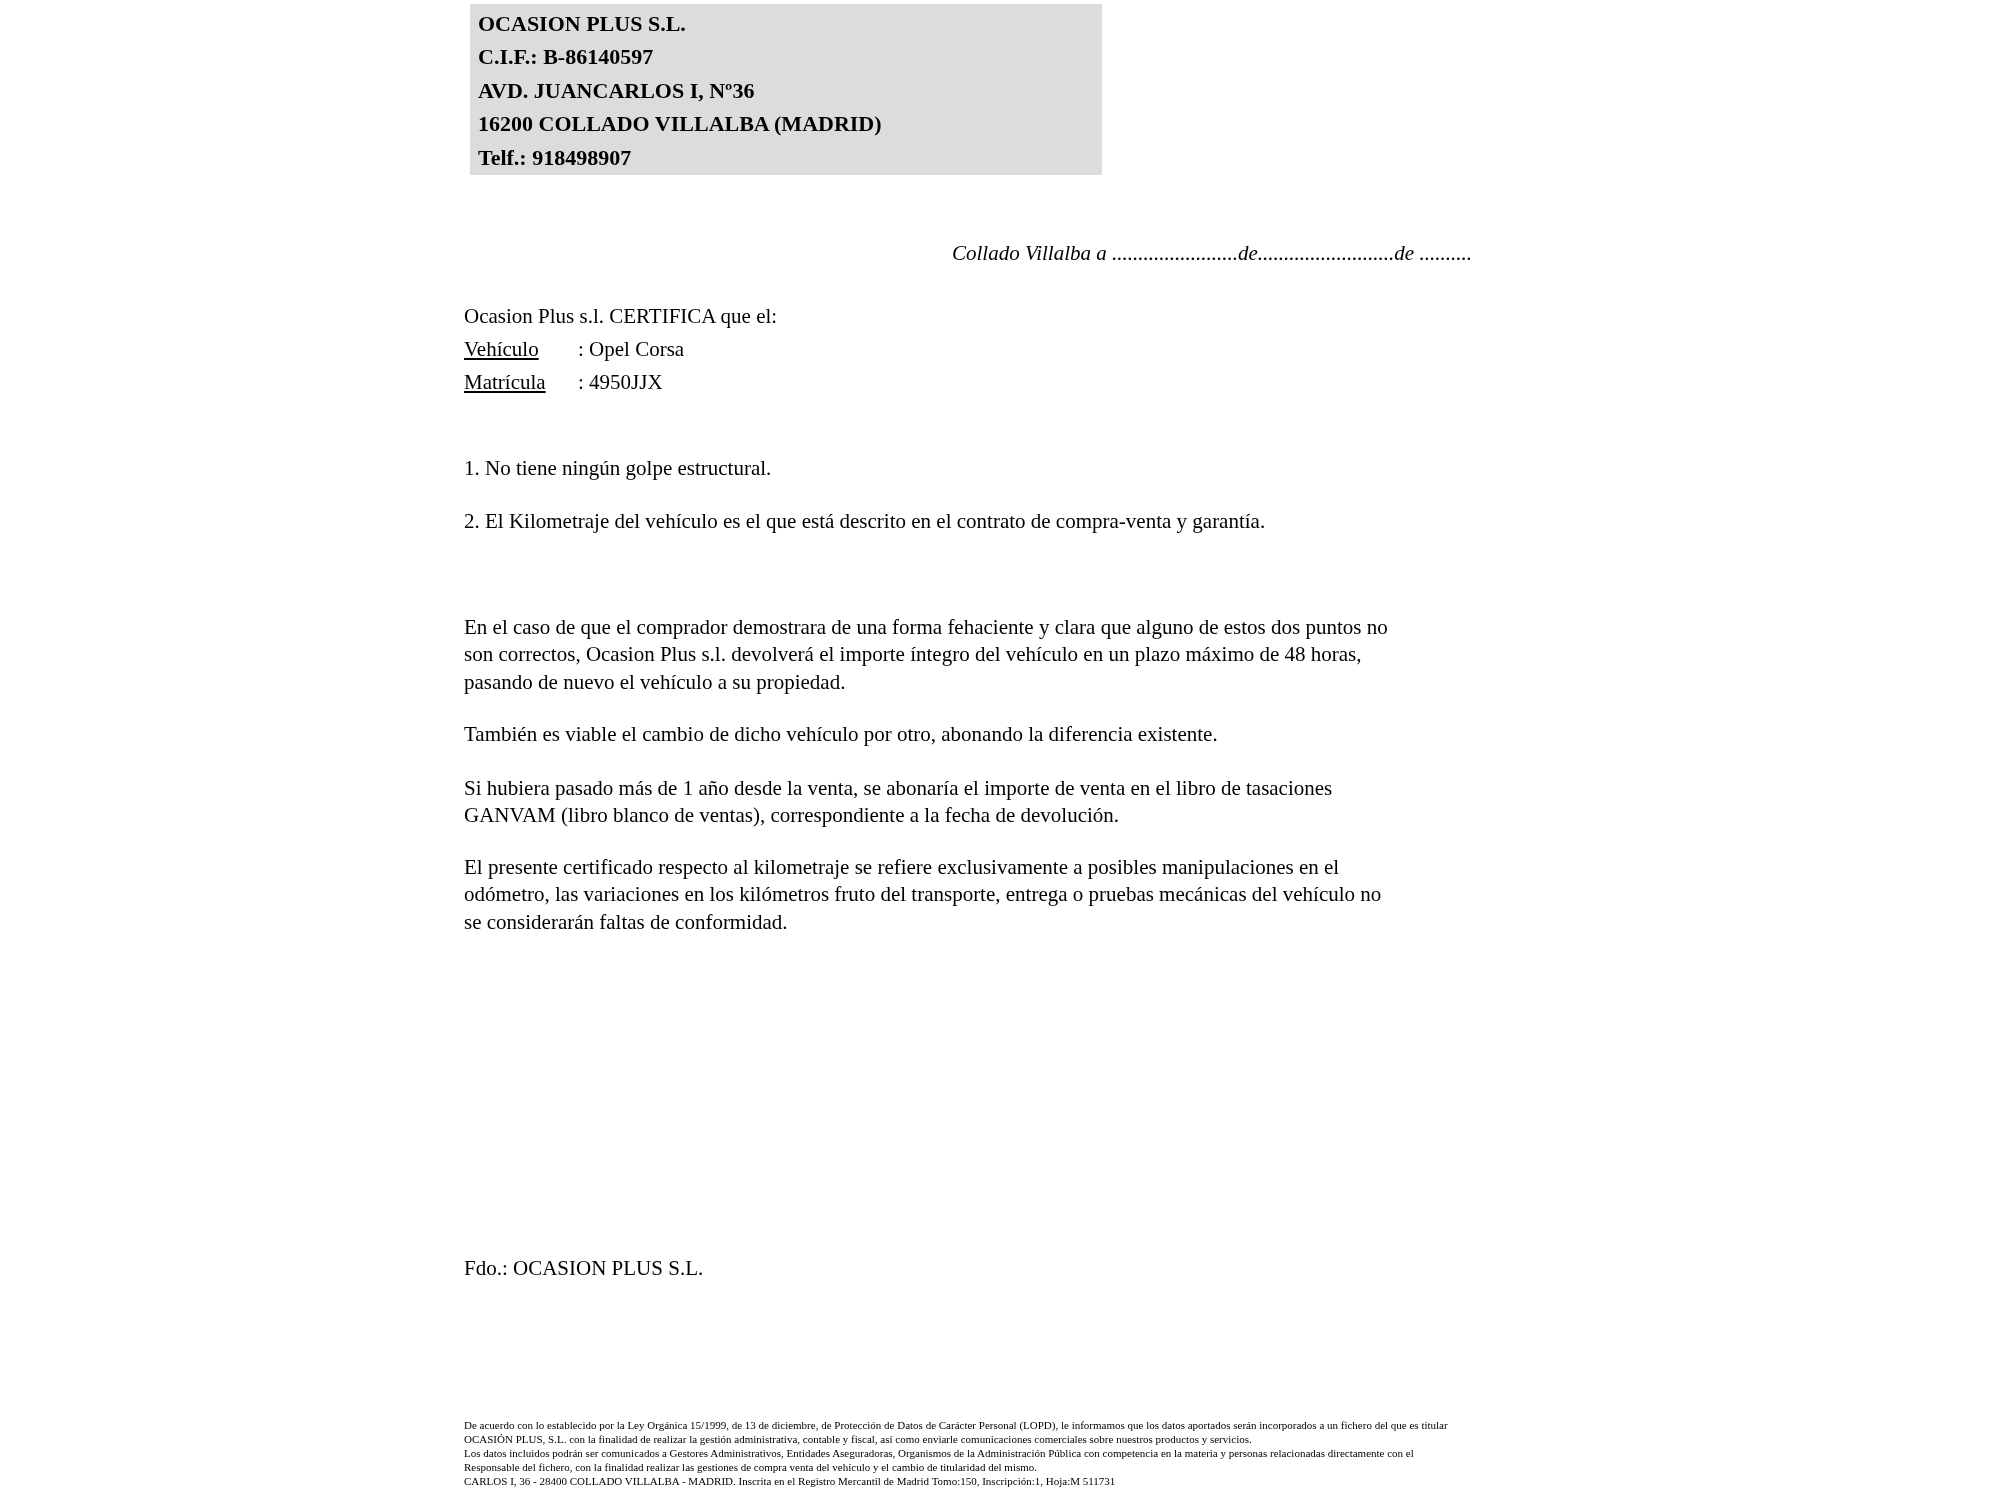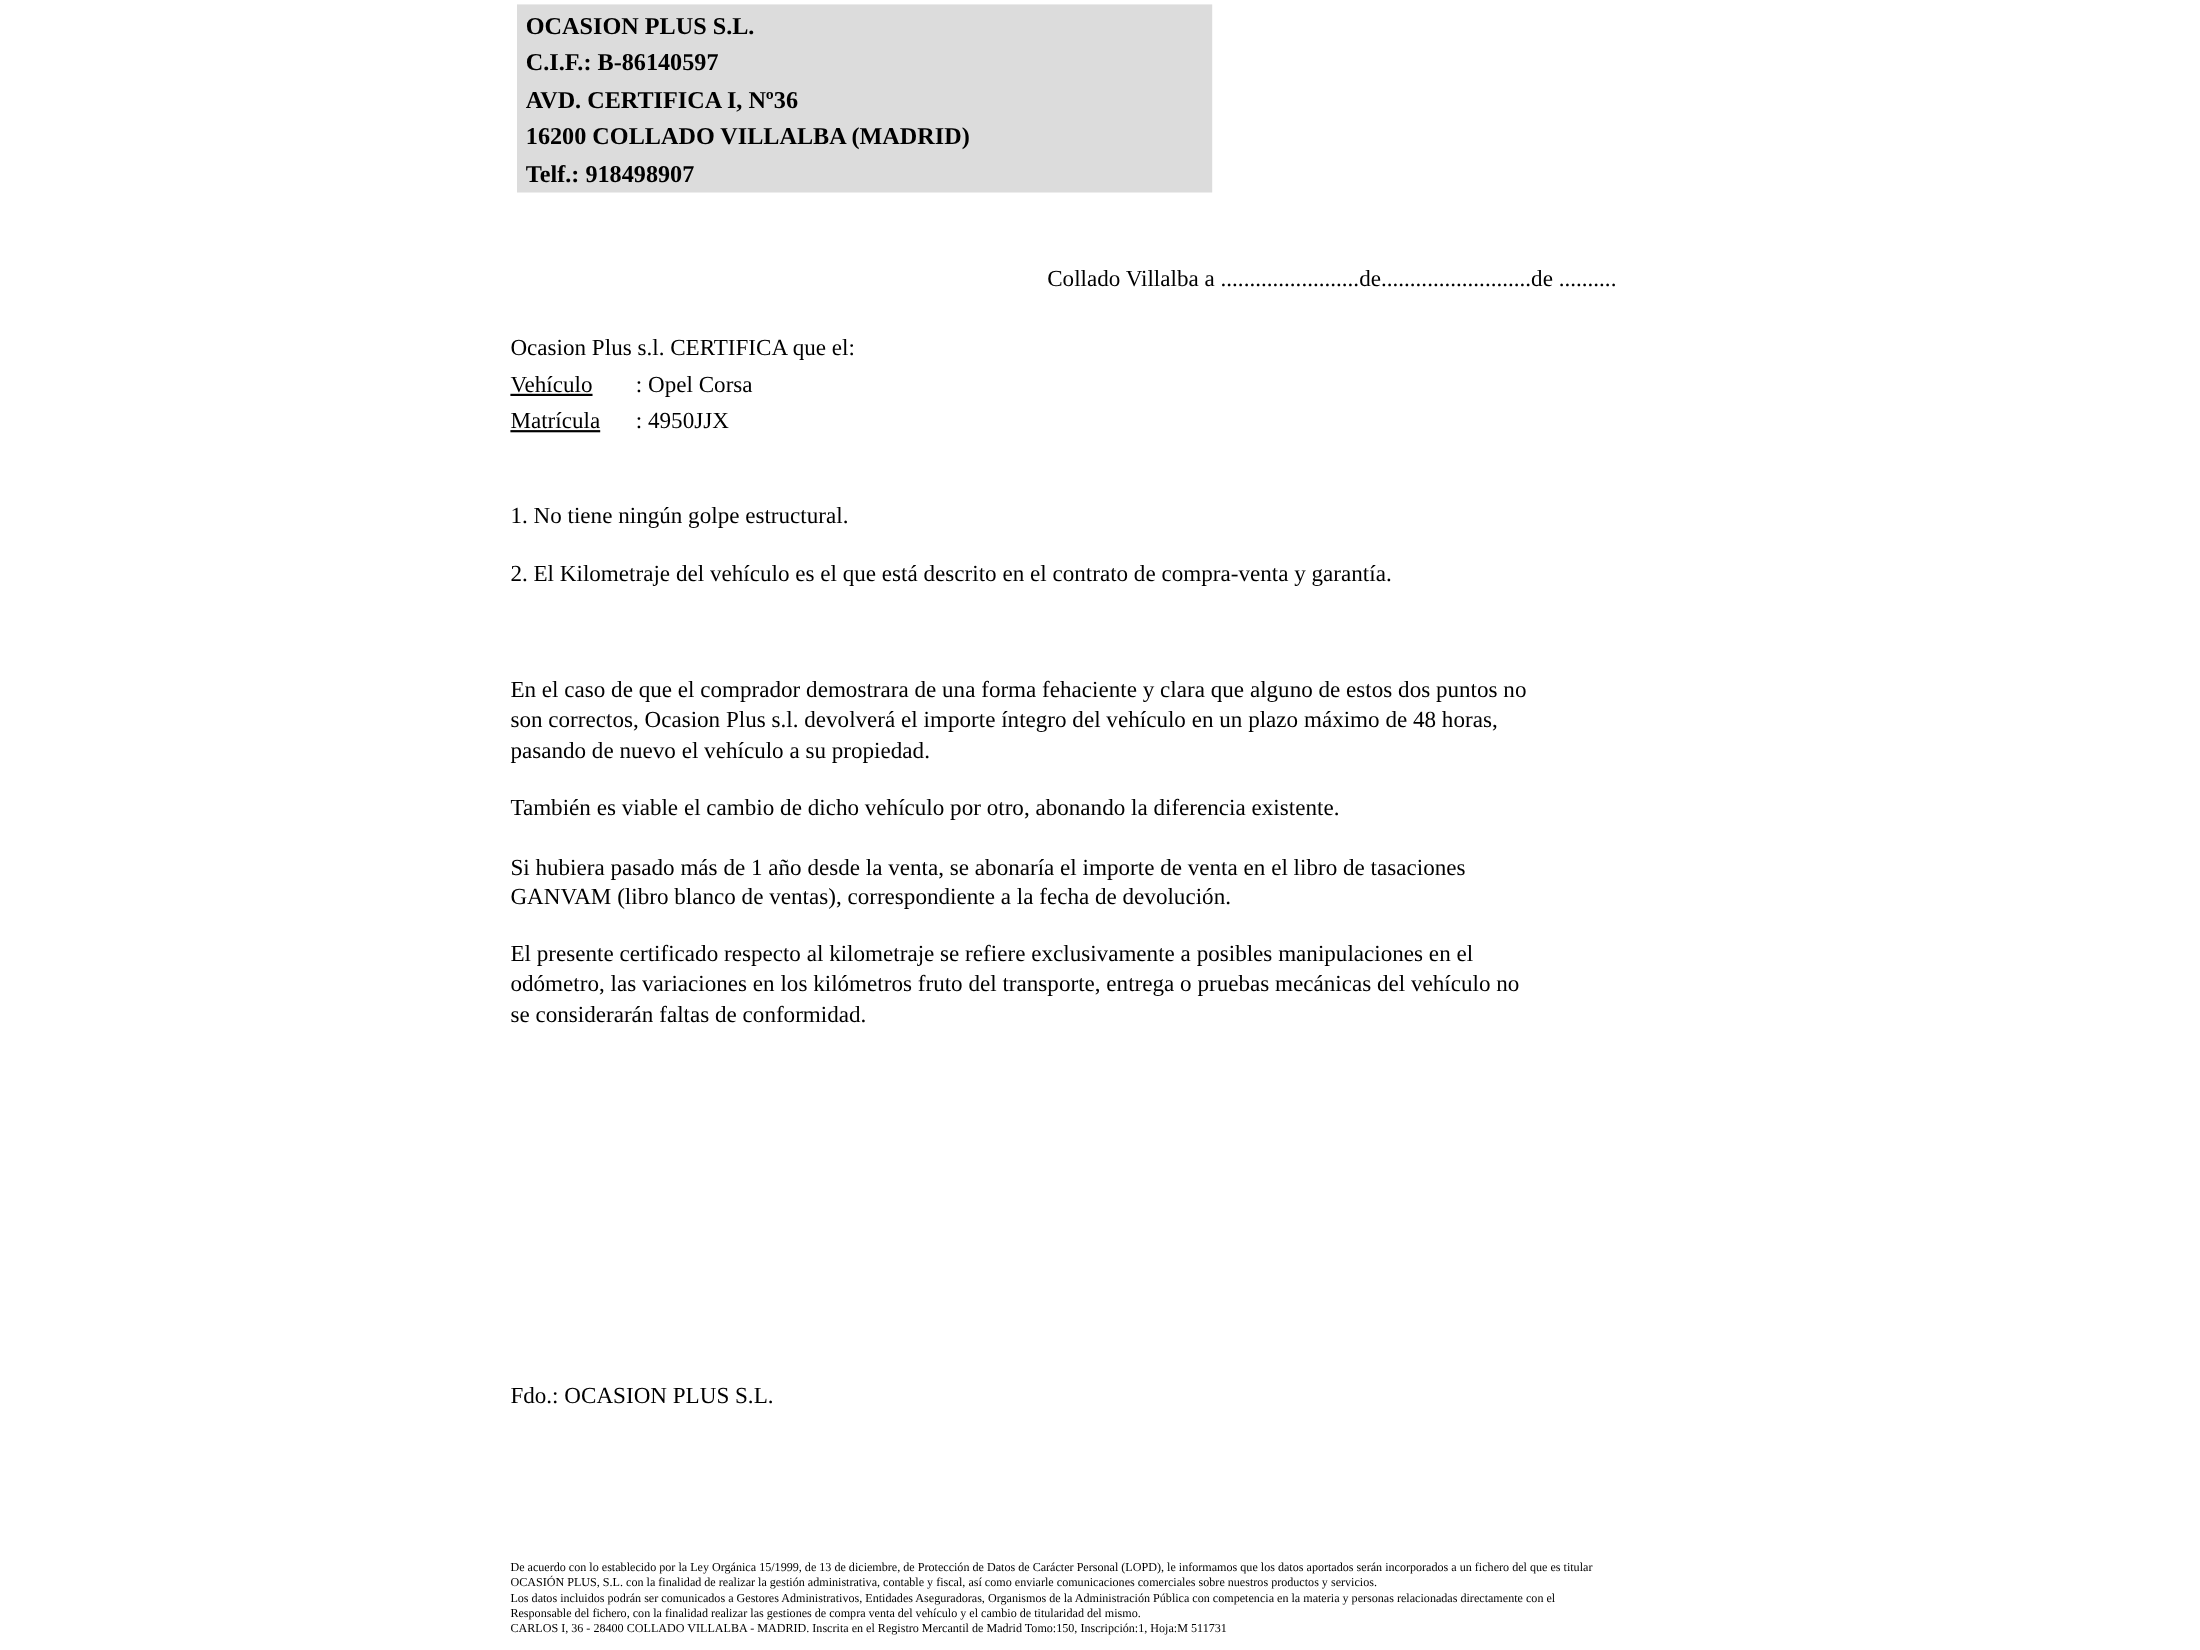--- a/index.html
+++ b/index.html
@@ -33,20 +33,21 @@
     line-height: 33.4px;
     white-space: nowrap;
   }
 
   .date-line {
     left: 952px;
     top: 240px;
     font-size: 21px;
     line-height: 27px;
     white-space: nowrap;
+    font-style: italic;
   }
 
   .body-text {
     font-size: 21px;
     line-height: 27.4px;
   }
   .cert-intro  { left: 464px; top: 303px; white-space: nowrap; }
   .detail-line { left: 464px; white-space: nowrap; }
   .detail-line .lbl {
     display: inline-block;
@@ -88,21 +89,21 @@
   }
 </style>
 </head>
 <body>
 
 <div class="page">
 
   <div class="abs header-box">
     <div class="hline">OCASION PLUS S.L.</div>
     <div class="hline">C.I.F.: B-86140597</div>
-    <div class="hline">AVD. CERTIFICA I, Nº36</div>
+    <div class="hline">AVD. JUANCARLOS I, Nº36</div>
     <div class="hline">16200 COLLADO VILLALBA (MADRID)</div>
     <div class="hline">Telf.: 918498907</div>
   </div>
 
   <div class="abs date-line">Collado Villalba a ........................de..........................de ..........</div>
 
   <div class="abs body-text cert-intro">Ocasion Plus s.l. CERTIFICA que el:</div>
 
   <div class="abs body-text detail-line vehicle-line">
     <span class="lbl">Vehículo</span><span>: Opel Corsa</span>

